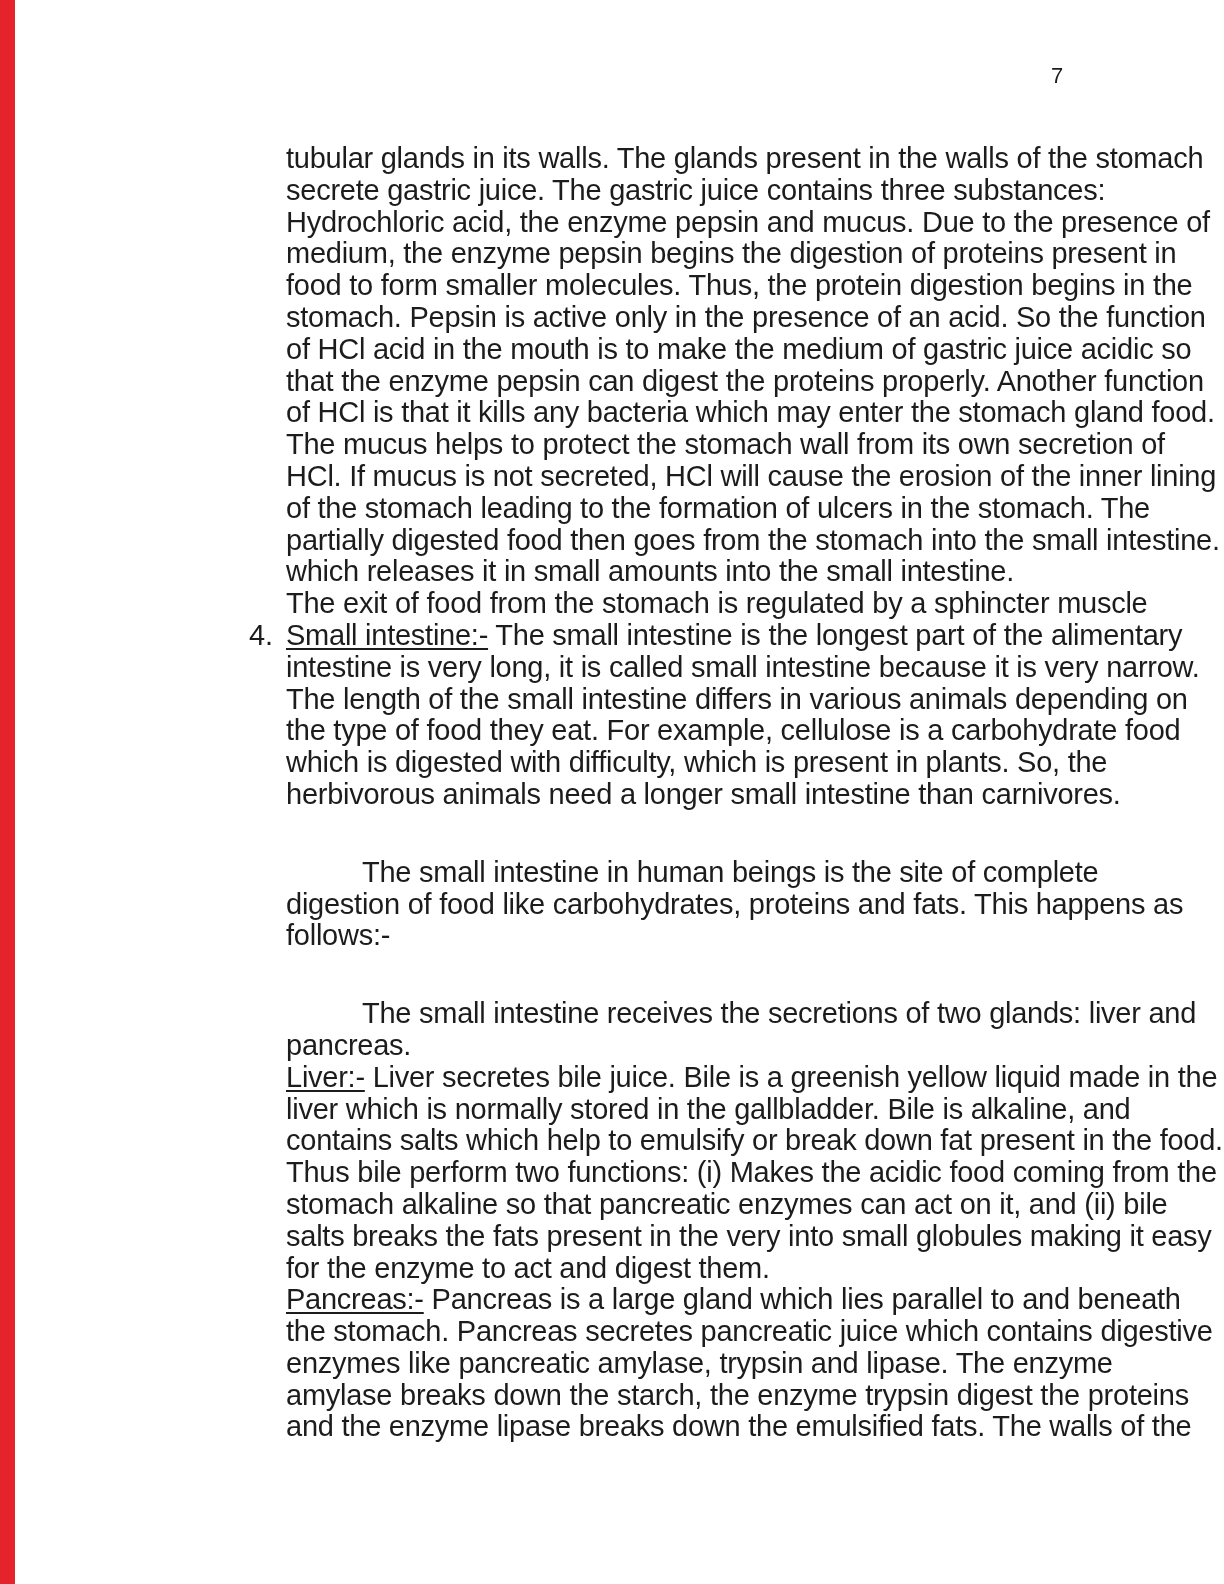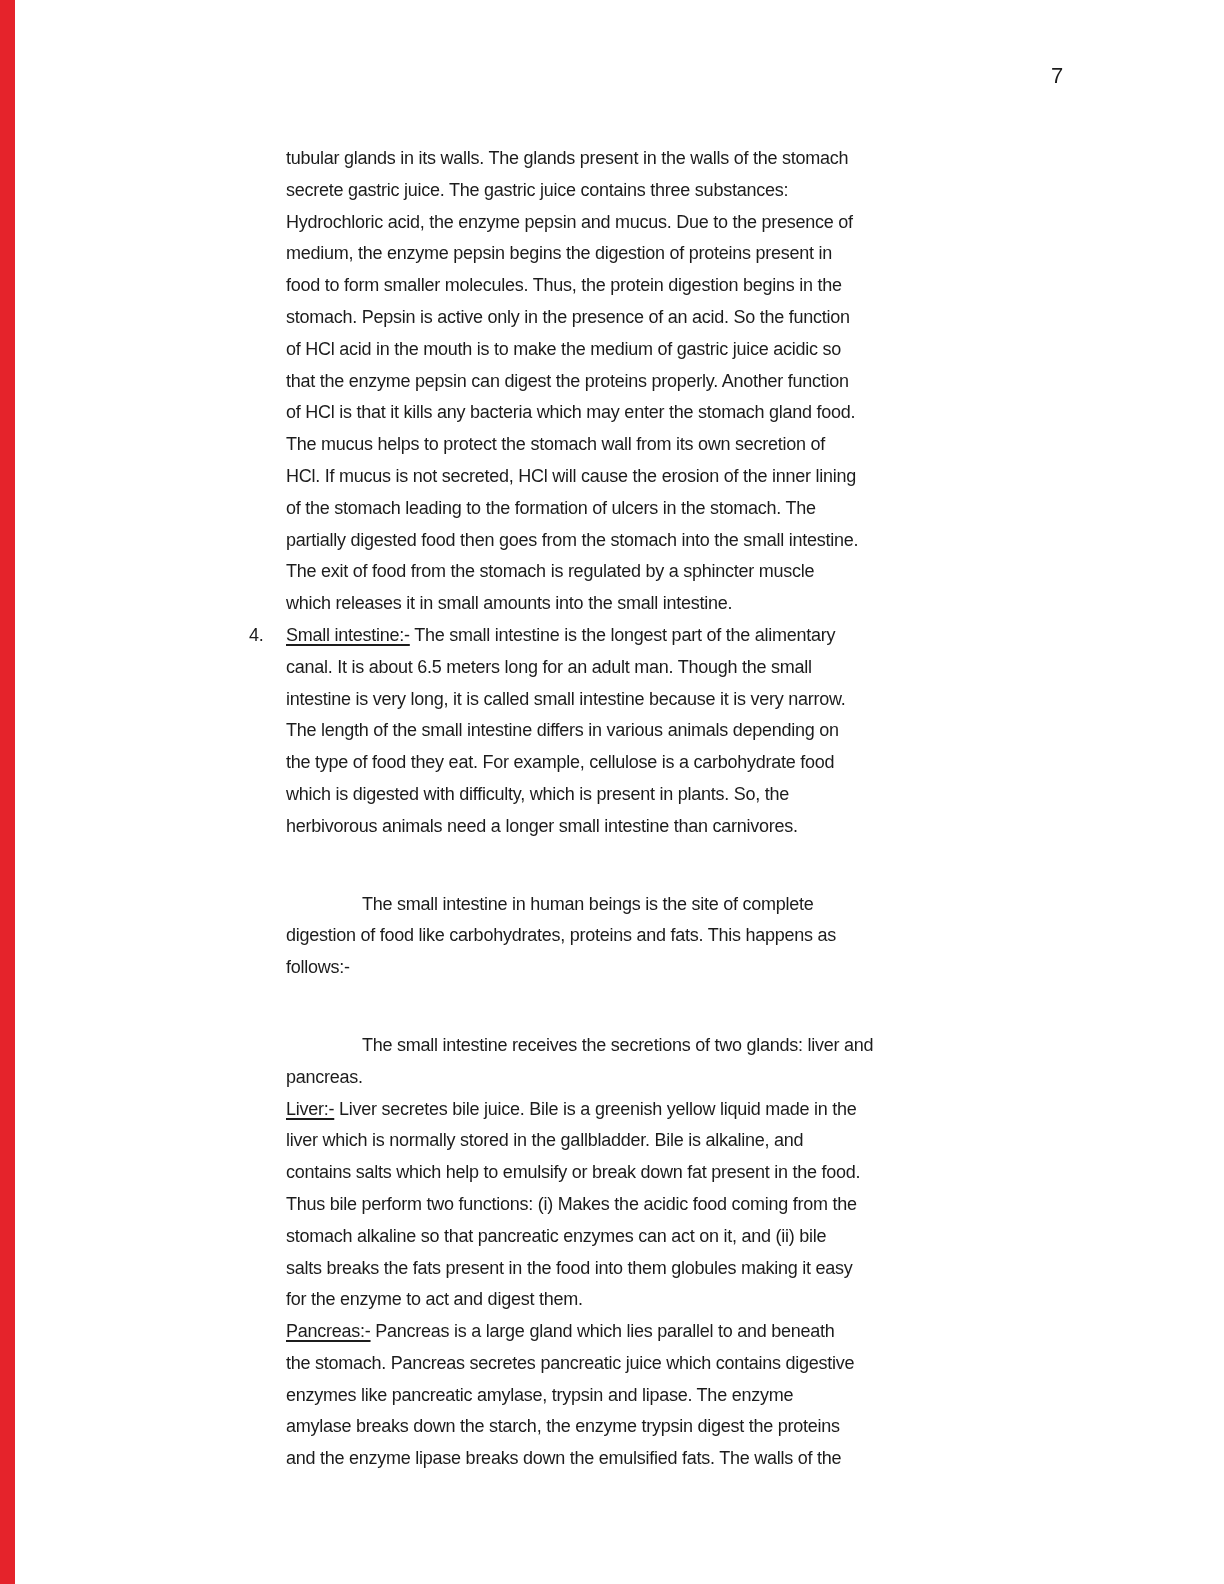--- a/index.html
+++ b/index.html
@@ -43,21 +43,21 @@
   .text-block {
     position: absolute;
     left: 286px;
     top: 143px;
     width: 820px;
   }
   .line {
     position: relative;
     height: 31.8px;
     line-height: 31.8px;
-    font-size: 18px;
+    font-size: 29px;
     letter-spacing: -0.25px;
     white-space: pre;
   }
   .line.indent {
     padding-left: 76px;
     margin-top: 46px;
   }
   .marker {
     position: absolute;
     left: -37px;
@@ -83,40 +83,39 @@
       <div class="line"><span>medium, the enzyme pepsin begins the digestion of proteins present in</span></div>
       <div class="line"><span>food to form smaller molecules. Thus, the protein digestion begins in the</span></div>
       <div class="line"><span>stomach. Pepsin is active only in the presence of an acid. So the function</span></div>
       <div class="line"><span>of HCl acid in the mouth is to make the medium of gastric juice acidic so</span></div>
       <div class="line"><span>that the enzyme pepsin can digest the proteins properly. Another function</span></div>
       <div class="line"><span>of HCl is that it kills any bacteria which may enter the stomach gland food.</span></div>
       <div class="line"><span>The mucus helps to protect the stomach wall from its own secretion of</span></div>
       <div class="line"><span>HCl. If mucus is not secreted, HCl will cause the erosion of the inner lining</span></div>
       <div class="line"><span>of the stomach leading to the formation of ulcers in the stomach. The</span></div>
       <div class="line"><span>partially digested food then goes from the stomach into the small intestine.</span></div>
+      <div class="line"><span>which releases it in small amounts into the small intestine.</span></div>
       <div class="line"><span>The exit of food from the stomach is regulated by a sphincter muscle</span></div>
-      <div class="line"><span>which releases it in small amounts into the small intestine.</span></div>
       <div class="line"><span class="marker">4.</span><span class="underlined">Small intestine:-</span><span> The small intestine is the longest part of the alimentary</span></div>
-      <div class="line"><span>canal. It is about 6.5 meters long for an adult man. Though the small</span></div>
       <div class="line"><span>intestine is very long, it is called small intestine because it is very narrow.</span></div>
       <div class="line"><span>The length of the small intestine differs in various animals depending on</span></div>
       <div class="line"><span>the type of food they eat. For example, cellulose is a carbohydrate food</span></div>
       <div class="line"><span>which is digested with difficulty, which is present in plants. So, the</span></div>
       <div class="line"><span>herbivorous animals need a longer small intestine than carnivores.</span></div>
       <div class="line indent"><span>The small intestine in human beings is the site of complete</span></div>
       <div class="line"><span>digestion of food like carbohydrates, proteins and fats. This happens as</span></div>
       <div class="line"><span>follows:-</span></div>
       <div class="line indent"><span>The small intestine receives the secretions of two glands: liver and</span></div>
       <div class="line"><span>pancreas.</span></div>
       <div class="line"><span class="underlined">Liver:-</span><span> Liver secretes bile juice. Bile is a greenish yellow liquid made in the</span></div>
       <div class="line"><span>liver which is normally stored in the gallbladder. Bile is alkaline, and</span></div>
       <div class="line"><span>contains salts which help to emulsify or break down fat present in the food.</span></div>
       <div class="line"><span>Thus bile perform two functions: (i) Makes the acidic food coming from the</span></div>
       <div class="line"><span>stomach alkaline so that pancreatic enzymes can act on it, and (ii) bile</span></div>
-      <div class="line"><span>salts breaks the fats present in the food into them globules making it easy</span></div>
+      <div class="line"><span>salts breaks the fats present in the very into small globules making it easy</span></div>
       <div class="line"><span>for the enzyme to act and digest them.</span></div>
       <div class="line"><span class="underlined">Pancreas:-</span><span> Pancreas is a large gland which lies parallel to and beneath</span></div>
       <div class="line"><span>the stomach. Pancreas secretes pancreatic juice which contains digestive</span></div>
       <div class="line"><span>enzymes like pancreatic amylase, trypsin and lipase. The enzyme</span></div>
       <div class="line"><span>amylase breaks down the starch, the enzyme trypsin digest the proteins</span></div>
       <div class="line"><span>and the enzyme lipase breaks down the emulsified fats. The walls of the</span></div>
     </div>
 </div>
 
 </body></html>

